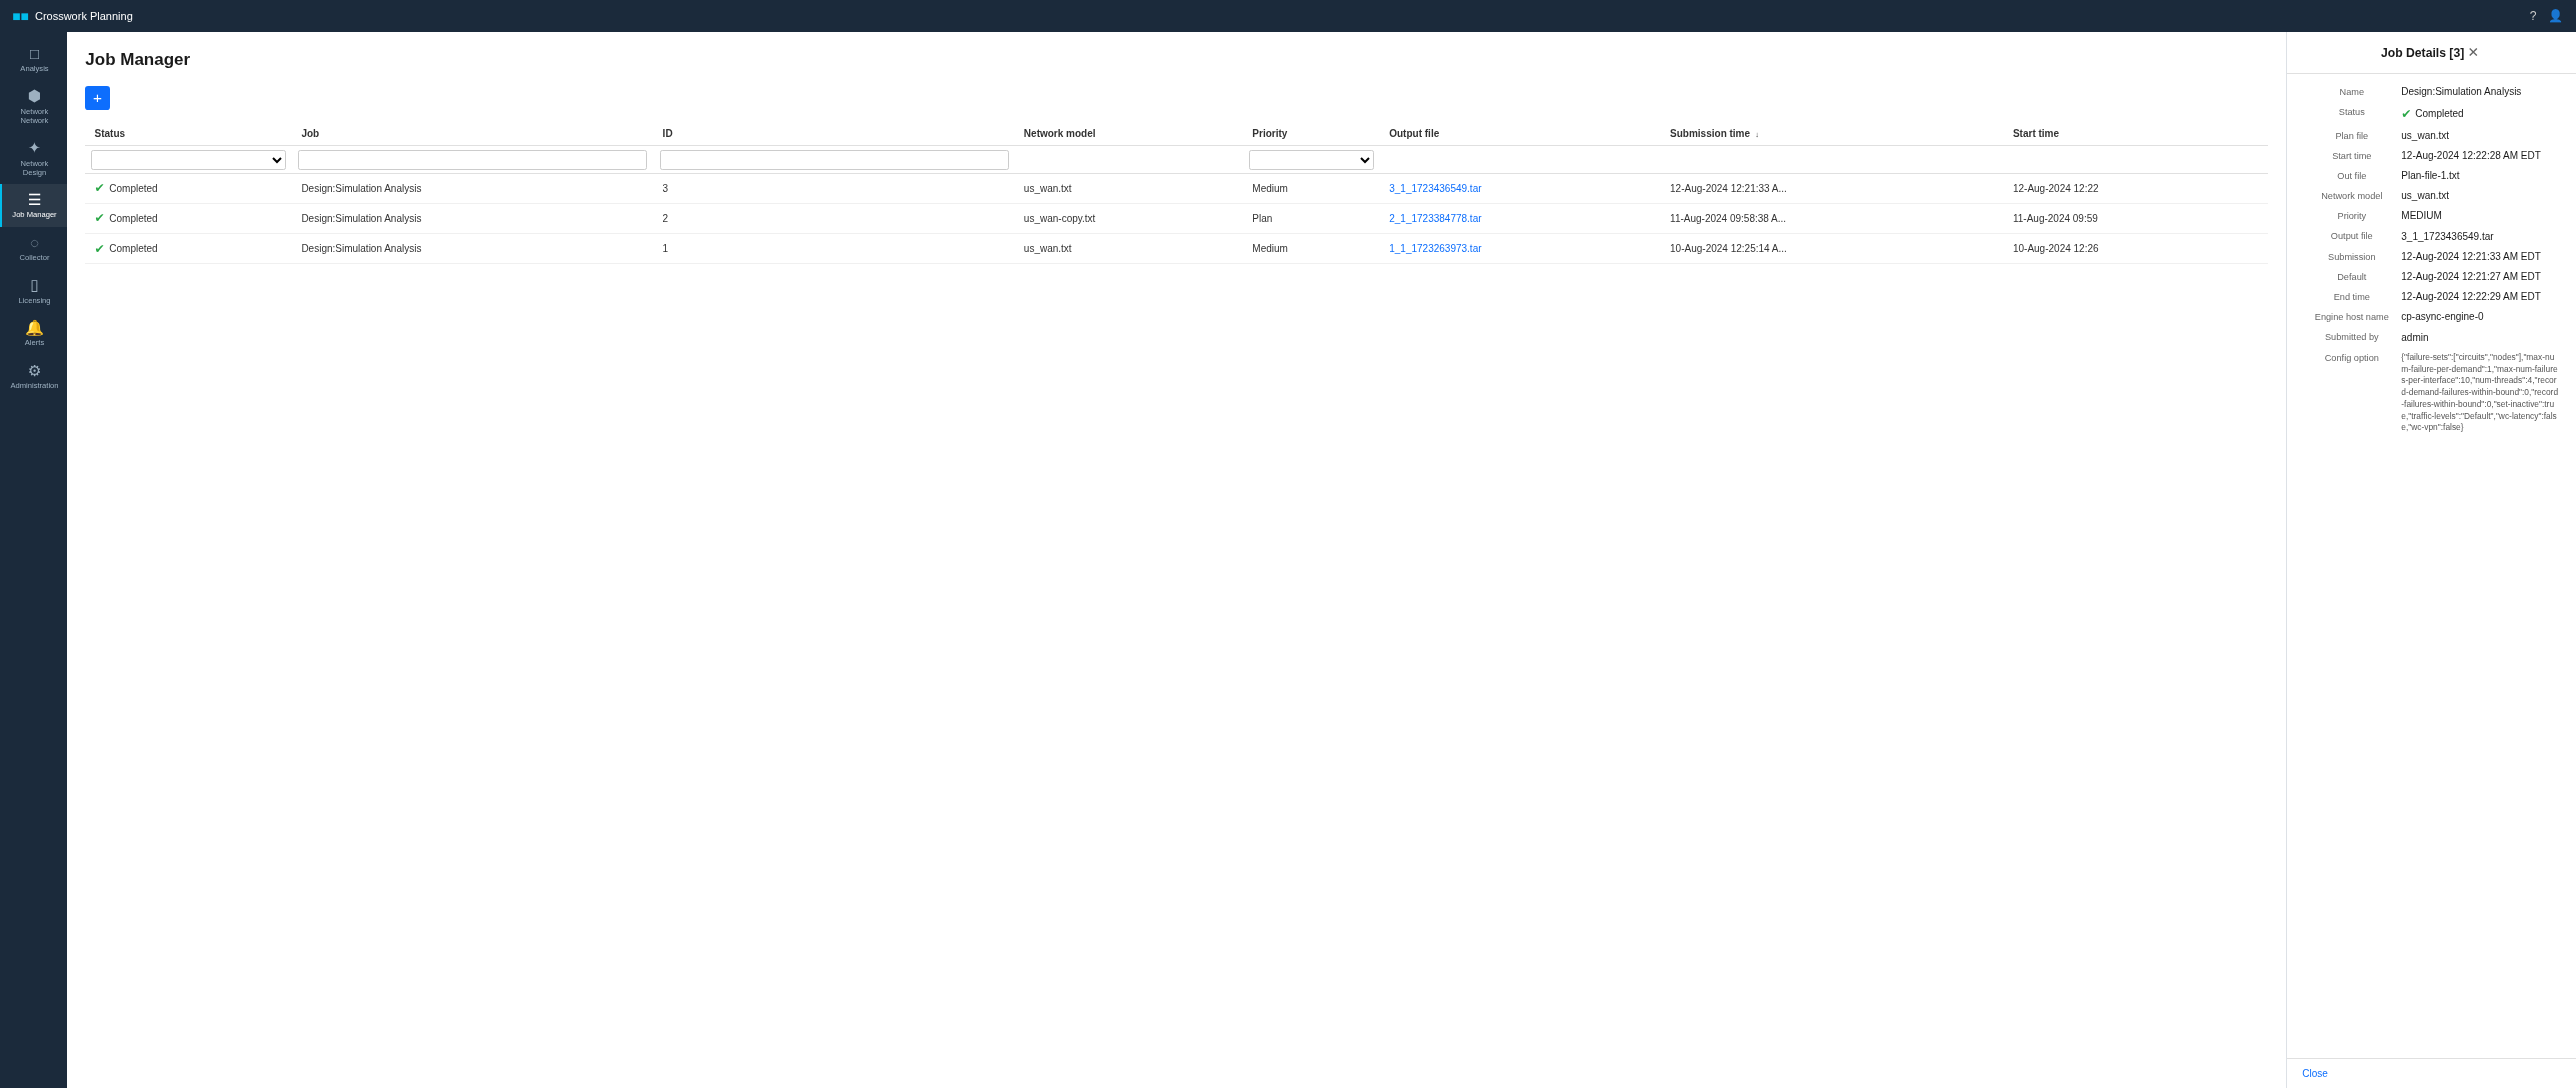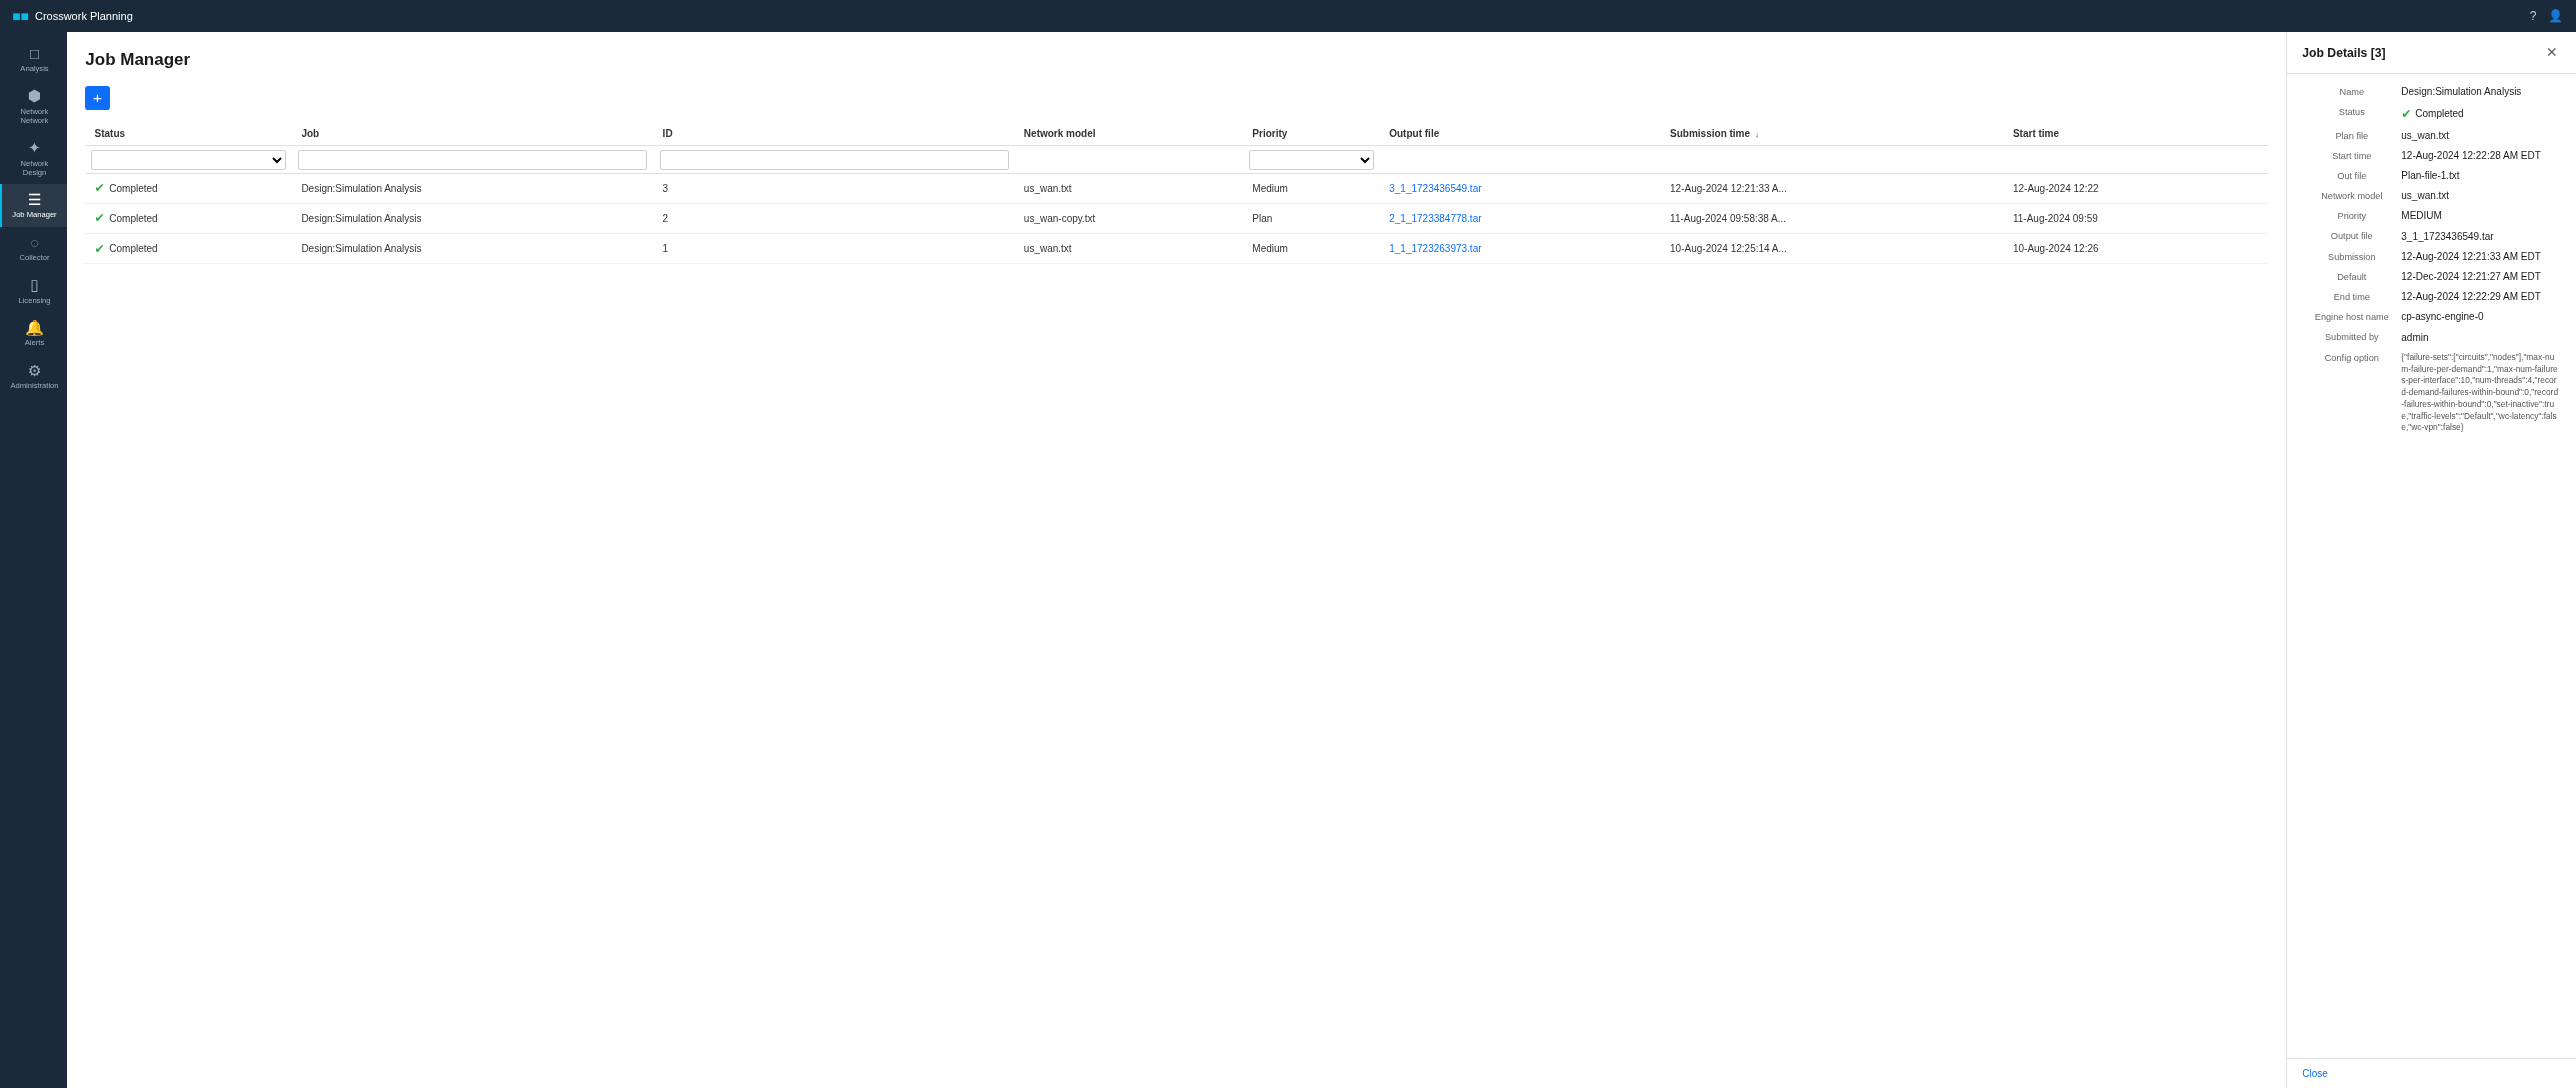--- a/index.html
+++ b/index.html
@@ -127,21 +127,21 @@
       background: #fff;
       border-left: 0.8px solid #dde1e6;
       display: flex;
       flex-direction: column;
       flex-shrink: 0;
       font-size: 10px;
     }
     .details-header {
       display: flex;
       align-items: center;
-      justify-content: space-between;
+      justify-content: center;
       padding: 12.2px 15.3px;
       border-bottom: 0.8px solid #e0e0e0;
     }
     .details-title { font-size: 12.2px; font-weight: 600; color: #1a1a1a; }
     .close-btn {
       background: none;
       border: none;
       font-size: 13.8px;
       cursor: pointer;
       color: #666;
@@ -345,21 +345,21 @@
           <div class="detail-row">
             <span class="detail-label">Output file</span>
             <span class="detail-value">3_1_1723436549.tar</span>
           </div>
           <div class="detail-row">
             <span class="detail-label">Submission</span>
             <span class="detail-value">12-Aug-2024 12:21:33 AM EDT</span>
           </div>
           <div class="detail-row">
             <span class="detail-label">Default</span>
-            <span class="detail-value">12-Dec-2024 12:21:27 AM EDT</span>
+            <span class="detail-value">12-Aug-2024 12:21:27 AM EDT</span>
           </div>
           <div class="detail-row">
             <span class="detail-label">End time</span>
             <span class="detail-value">12-Aug-2024 12:22:29 AM EDT</span>
           </div>
           <div class="detail-row">
             <span class="detail-label">Engine host name</span>
             <span class="detail-value">cp-async-engine-0</span>
           </div>
           <div class="detail-row">

